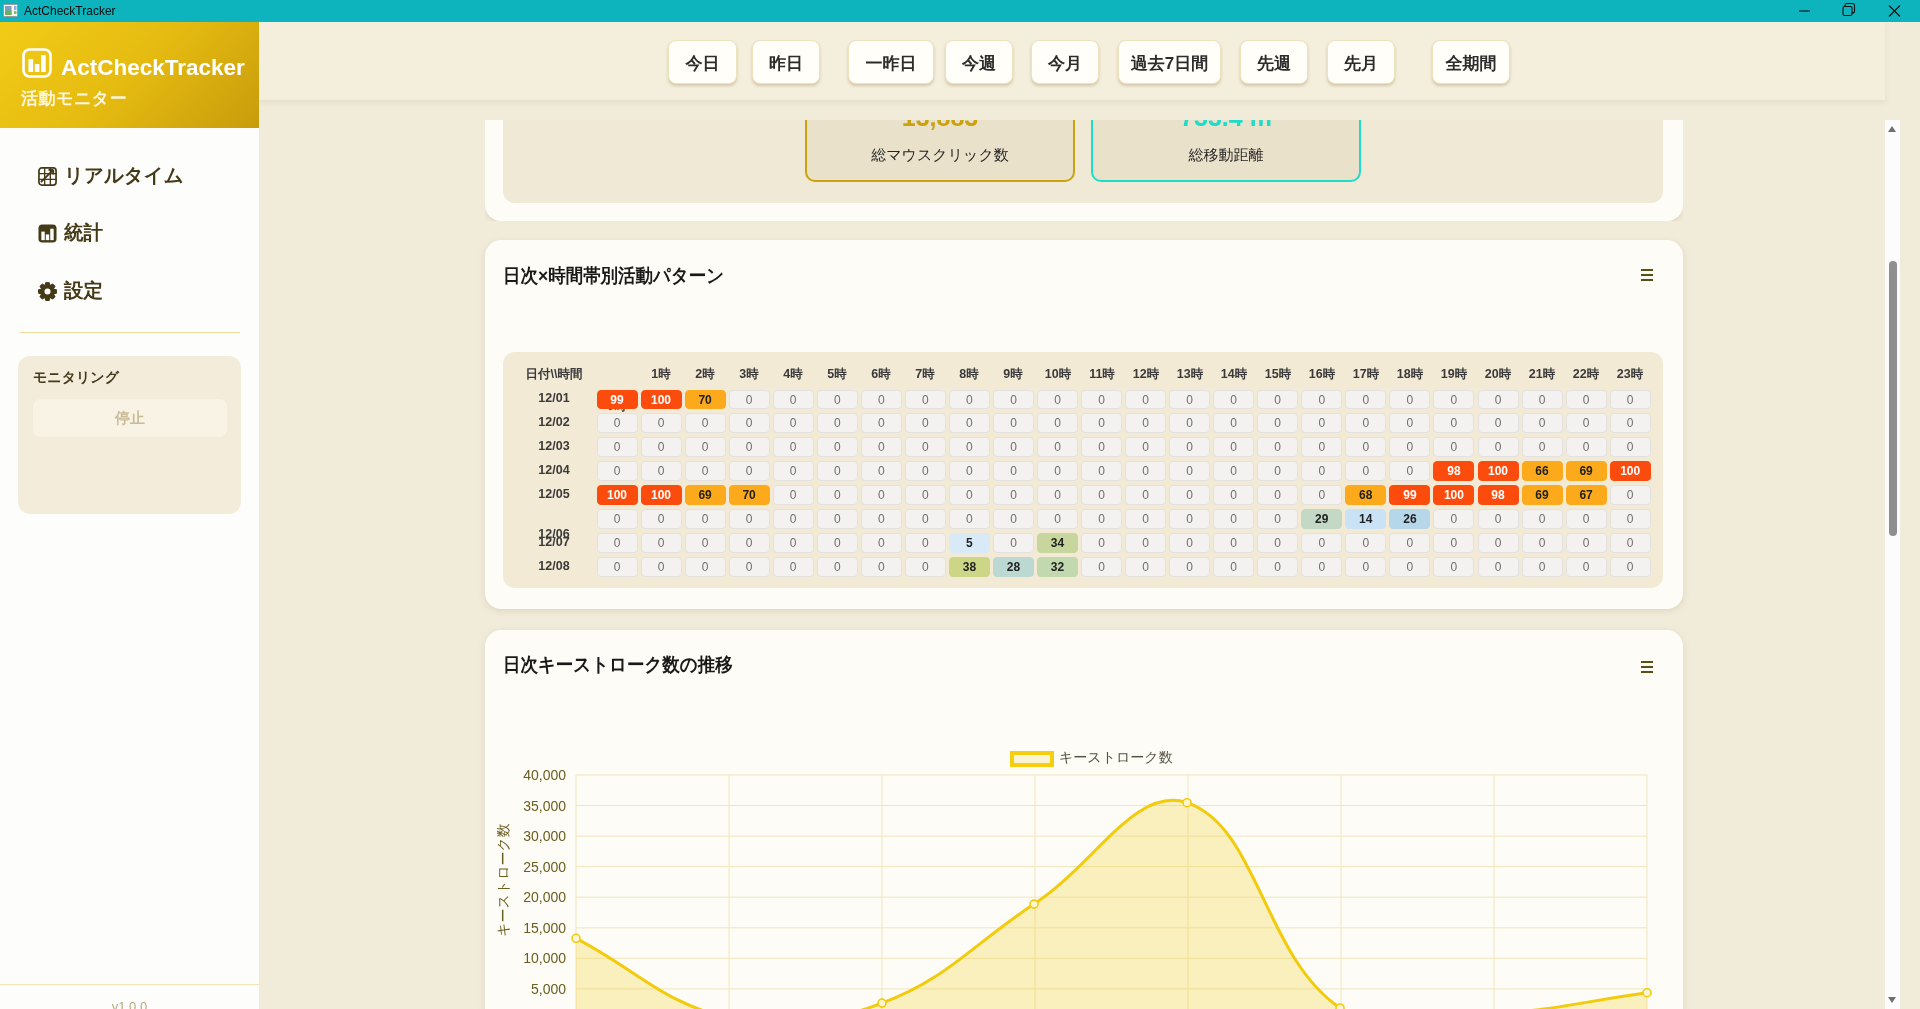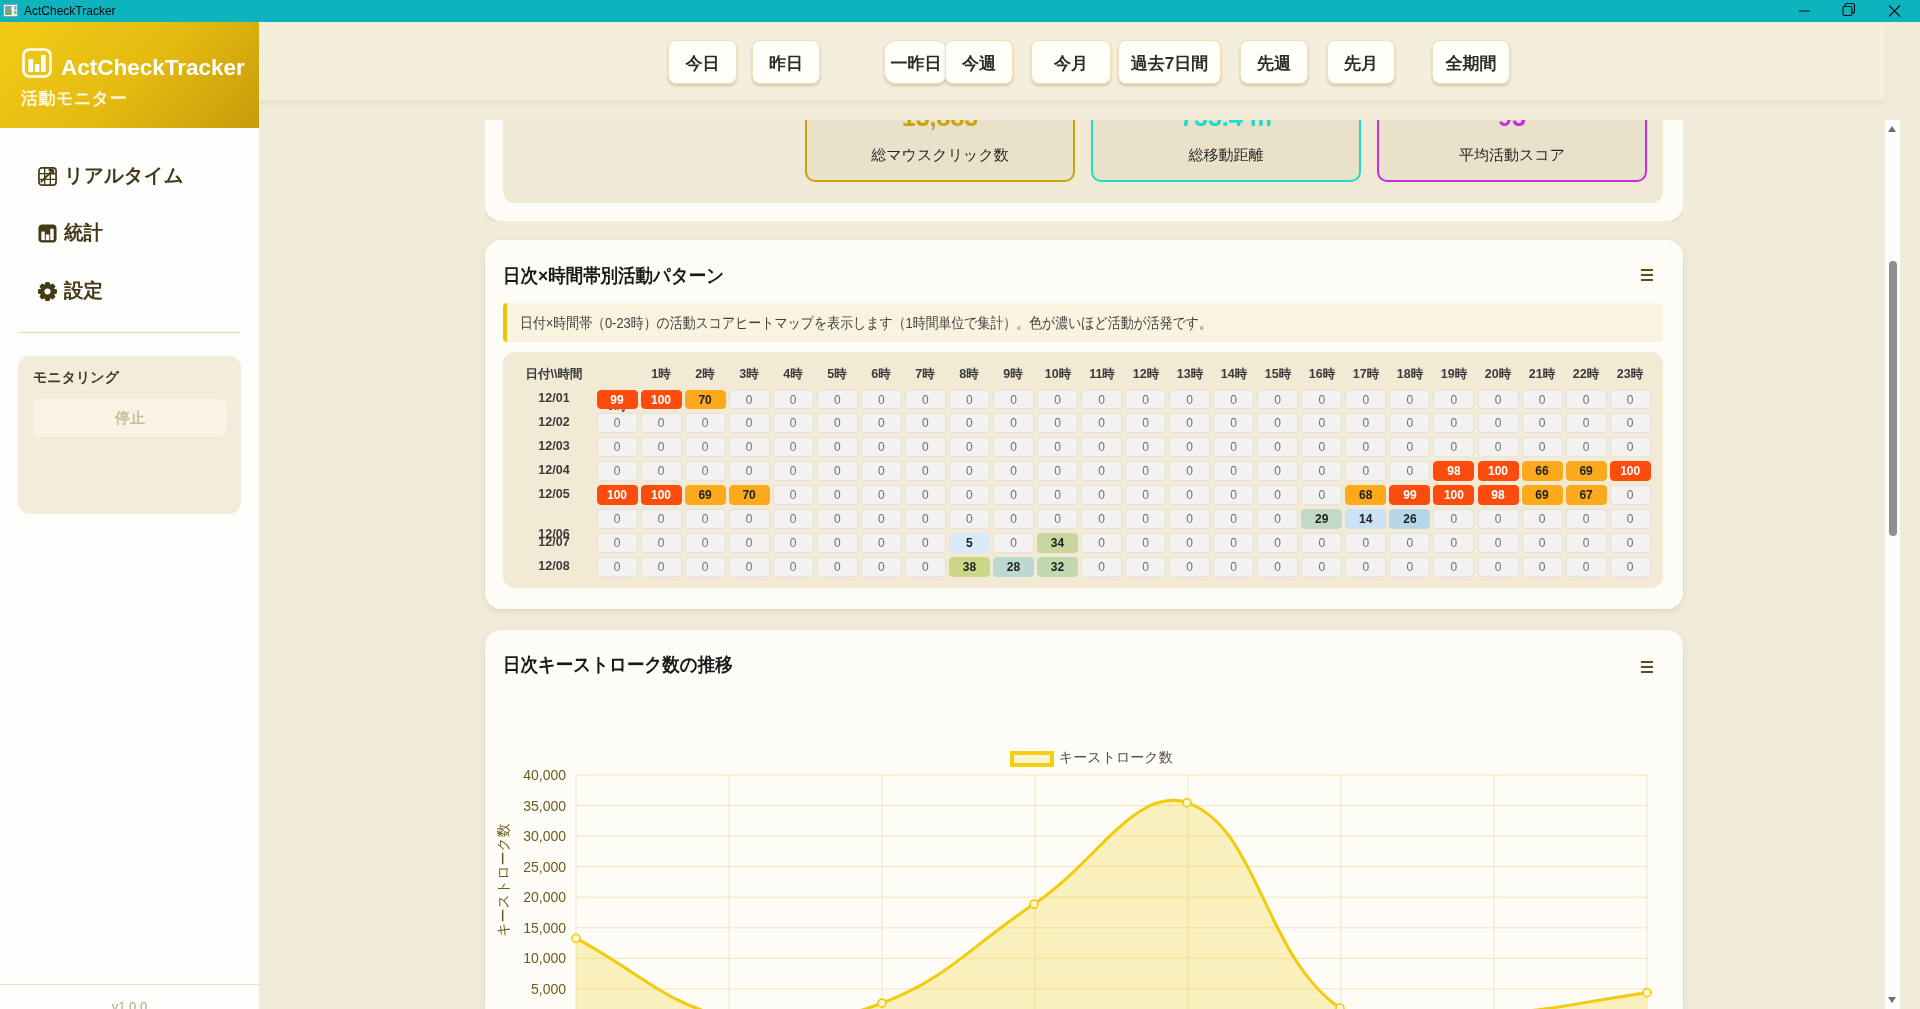--- a/index.html
+++ b/index.html
@@ -42,49 +42,44 @@
 .scroll { position:absolute; left:1885px; top:120px; width:15px; height:889px; background:#fcfcfc; }
 .arr { position:absolute; left:3px; width:0; height:0; border-left:4.5px solid transparent; border-right:4.5px solid transparent; }
 .thumb { position:absolute; left:3.5px; top:141px; width:8px; height:275px; background:#8f8f8f; border-radius:4px; }
 svg text { font-family:"Liberation Sans",sans-serif; }
 </style></head>
 <body>
 <div id="root">
   <div class="hdr"></div>
   <div class="fbtn" style="left:668px;width:69px;">今日</div>
 <div class="fbtn" style="left:752px;width:68px;">昨日</div>
-<div class="fbtn" style="left:884px;width:64px;border-radius:12px;">一昨日</div>
+<div class="fbtn" style="left:848px;width:86px;">一昨日</div>
 <div class="fbtn" style="left:945px;width:68px;">今週</div>
-<div class="fbtn" style="left:1031px;width:80px;">今月</div>
+<div class="fbtn" style="left:1031px;width:68px;">今月</div>
 <div class="fbtn" style="left:1118px;width:103px;">過去7日間</div>
 <div class="fbtn" style="left:1240px;width:68px;">先週</div>
 <div class="fbtn" style="left:1327px;width:68px;">先月</div>
 <div class="fbtn" style="left:1432px;width:78px;">全期間</div>
 
   <div class="statclip">
       <div class="statbg"></div>
       <div class="statinner"></div>
 <div class="stat" style="left:320px;border-color:#c9a20e;">
   <div class="stat-num" style="color:#c9a20e;">13,883</div>
   <div class="stat-lab">総マウスクリック数</div>
       </div>
 <div class="stat" style="left:606px;border-color:#1fdcc8;">
   <div class="stat-num" style="color:#1fdcc8;">733.4 m</div>
   <div class="stat-lab">総移動距離</div>
       </div>
-<div class="stat" style="left:892px;border-color:#cb2be0;">
-  <div class="stat-num" style="color:#cb2be0;">93</div>
-  <div class="stat-lab">平均活動スコア</div>
-      </div>
     </div>
 
   <div class="card" style="top:240px;height:369px;">
     <div class="ctitle" style="top:23px;"><span>日次×時間帯別活動パターン</span></div>
     <div class="burger" style="left:1156px;top:29px;"></div>
-    <div class="desc" style="top:63px;"><span>日付×時間帯（0-23時）の活動スコアヒートマップを表示します（1時間単位で集計）。色が濃いほど活動が活発です。</span></div>
   </div>
   <div class="hmwrap"></div>
   <div id="hm-abs" style="position:absolute;left:0;top:0;">
       <div class="hm-lab" style="left:494px;top:366px;width:120px;">日付\\時間</div>
 <div class="hm-lab" style="left:595px;top:366px;width:44px;margin-top:32px;">0時</div>
 <div class="hm-lab" style="left:639px;top:366px;width:44px;">1時</div>
 <div class="hm-lab" style="left:683px;top:366px;width:44px;">2時</div>
 <div class="hm-lab" style="left:727px;top:366px;width:44px;">3時</div>
 <div class="hm-lab" style="left:771px;top:366px;width:44px;">4時</div>
 <div class="hm-lab" style="left:815px;top:366px;width:44px;">5時</div>

